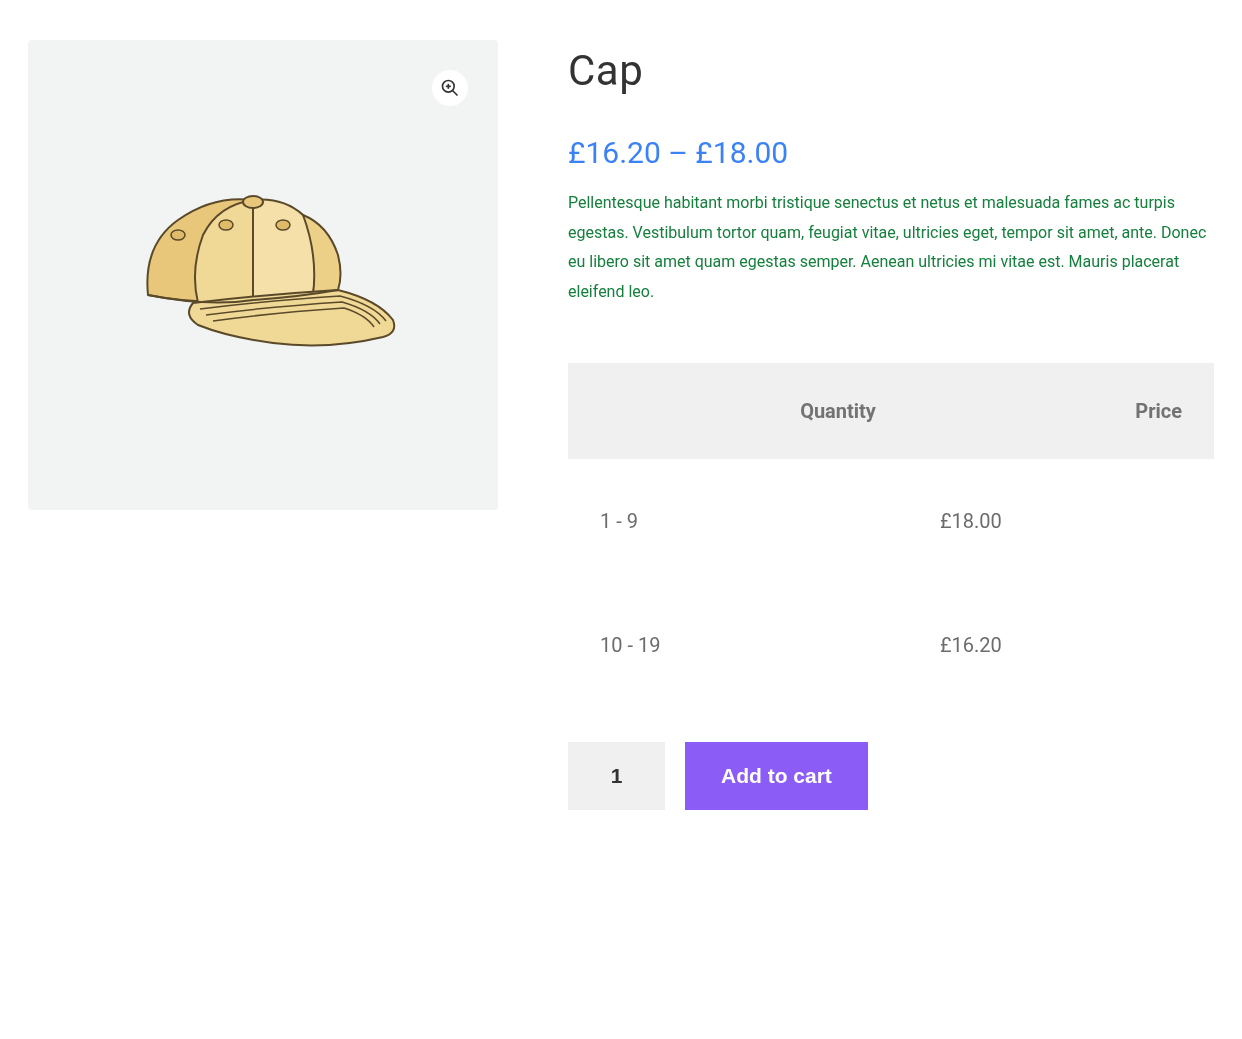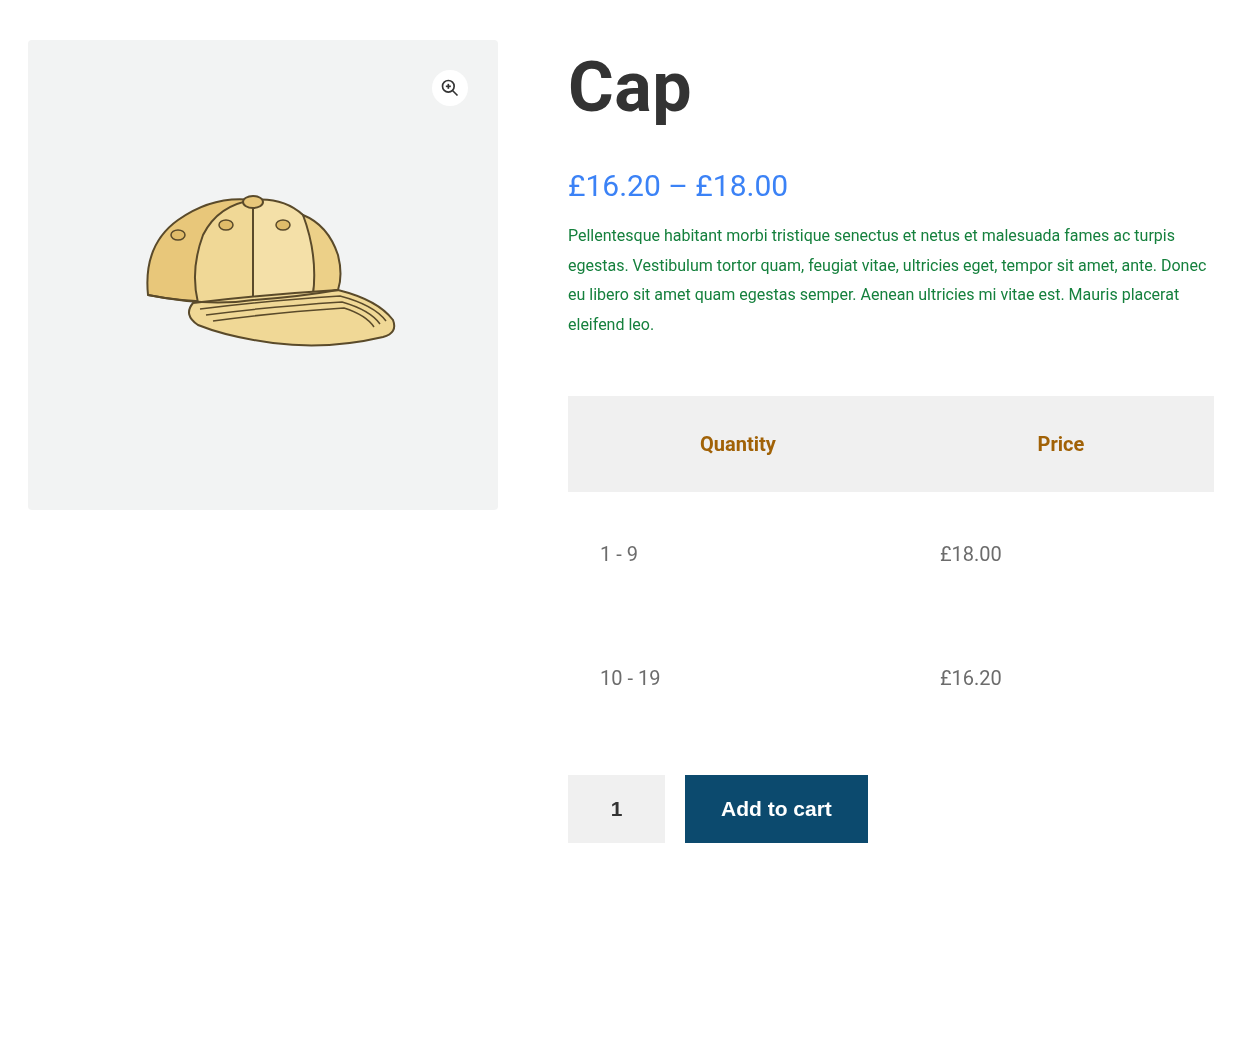--- a/index.html
+++ b/index.html
@@ -43,22 +43,22 @@
       display: flex;
       align-items: center;
       justify-content: center;
       cursor: pointer;
     }
     .product-details {
       flex: 1;
       padding-top: 6px;
     }
     .product-title {
-      font-size: 70px;
-      font-weight: 700;
+      font-size: 42px;
+      font-weight: 400;
       color: #333;
       margin-bottom: 40px;
       letter-spacing: 0.5px;
     }
     .price-range {
       font-size: 30px;
       color: #3b82f6;
       font-weight: 400;
       margin-bottom: 18px;
     }
@@ -76,25 +76,25 @@
     }
     .price-table {
       width: 100%;
       border-collapse: collapse;
       margin-bottom: 35px;
     }
     .price-table thead tr {
       background: #f0f0f0;
     }
     .price-table th {
-      text-align: center;
+      text-align: right;
       padding: 36px 32px;
       font-size: 20px;
       font-weight: 700;
-      color: #a16207;
+      color: #737373;
     }
     .price-table td {
       padding: 50px 32px;
       font-size: 20px;
       color: #6c6c6c;
     }
     .cart-row {
       display: flex;
       gap: 20px;
       align-items: stretch;
@@ -106,21 +106,21 @@
       border: none;
       text-align: center;
       font-size: 21px;
       font-weight: 700;
       color: #333;
       outline: none;
     }
     .add-to-cart-btn {
       height: 68px;
       padding: 0 36px;
-      background: #0c4a6e;
+      background: #8b5cf6;
       color: #ffffff;
       border: none;
       font-size: 21px;
       font-weight: 700;
       cursor: pointer;
     }
     .cap-svg {
       width: 290px;
       height: 200px;
     }

